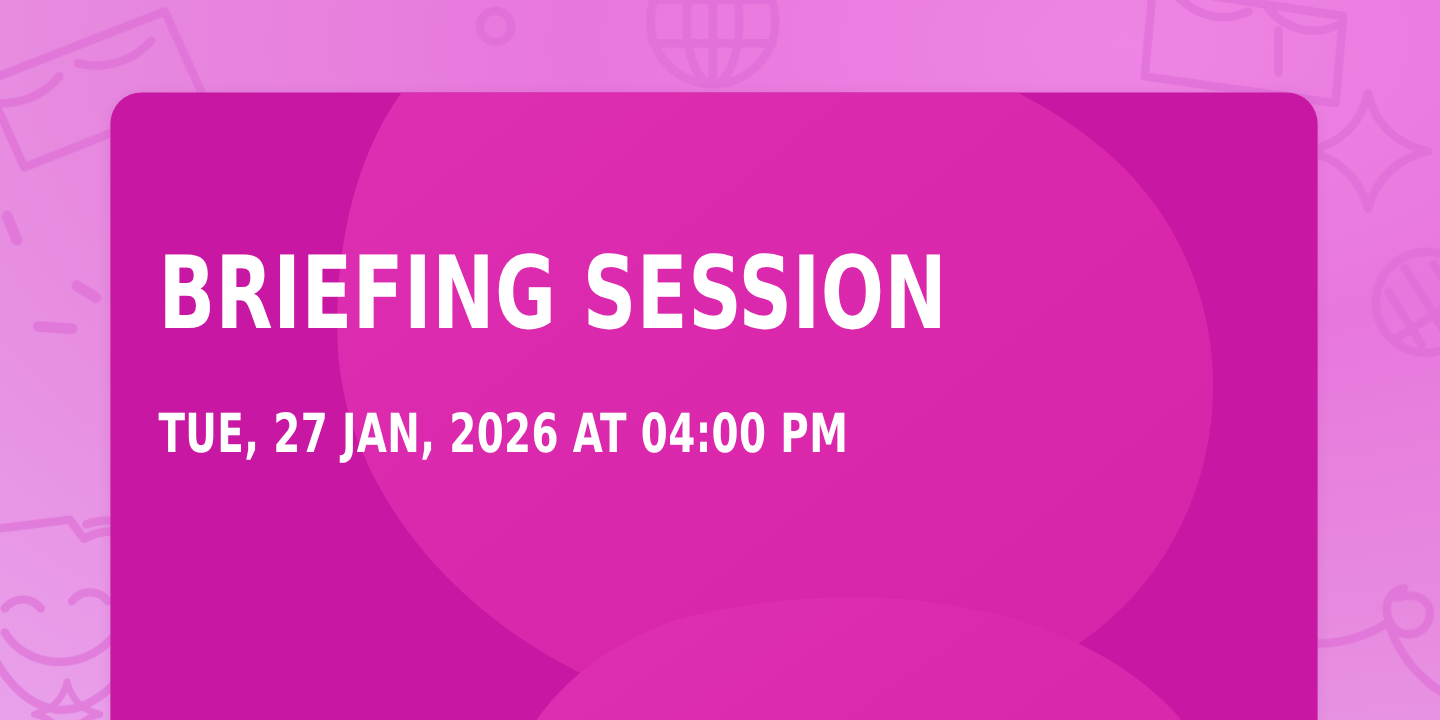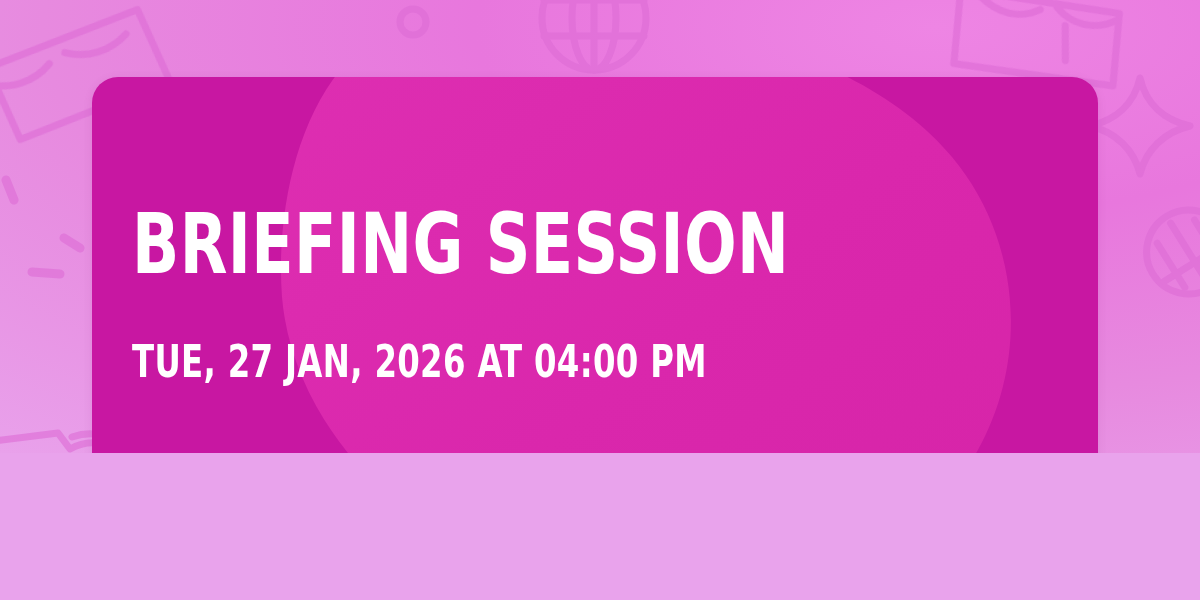--- a/index.html
+++ b/index.html
@@ -10,21 +10,21 @@
     overflow: hidden;
   }
   body {
     font-family: "Liberation Sans", sans-serif;
     background: #E9A3EC;
   }
 
   #banner {
     position: relative;
     width: 1200px;
-    height: 453px;
+    height: 600px;
     overflow: hidden;
   }
 
   
   .bg-gradient {
     position: absolute;
     inset: 0;
     background:
       radial-gradient(120% 130% at 78% 6%, #EE85E4 0%, #E877DD 32%, #E78ADF 62%, #E9A3EC 100%),
       linear-gradient(160deg, #E879DE 0%, #E88CE1 45%, #E9A6EC 100%);

